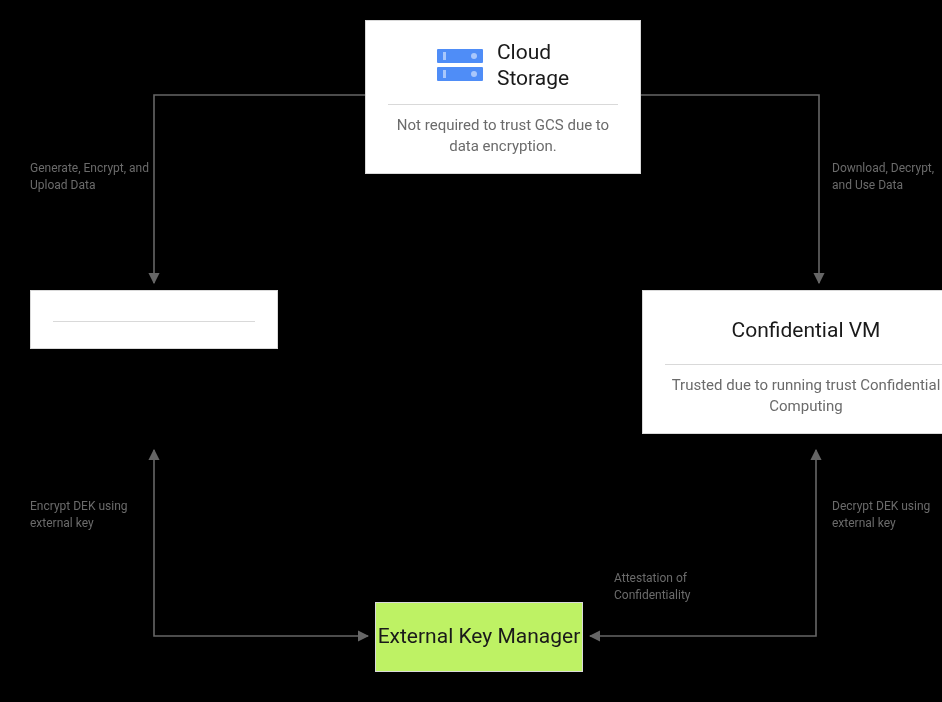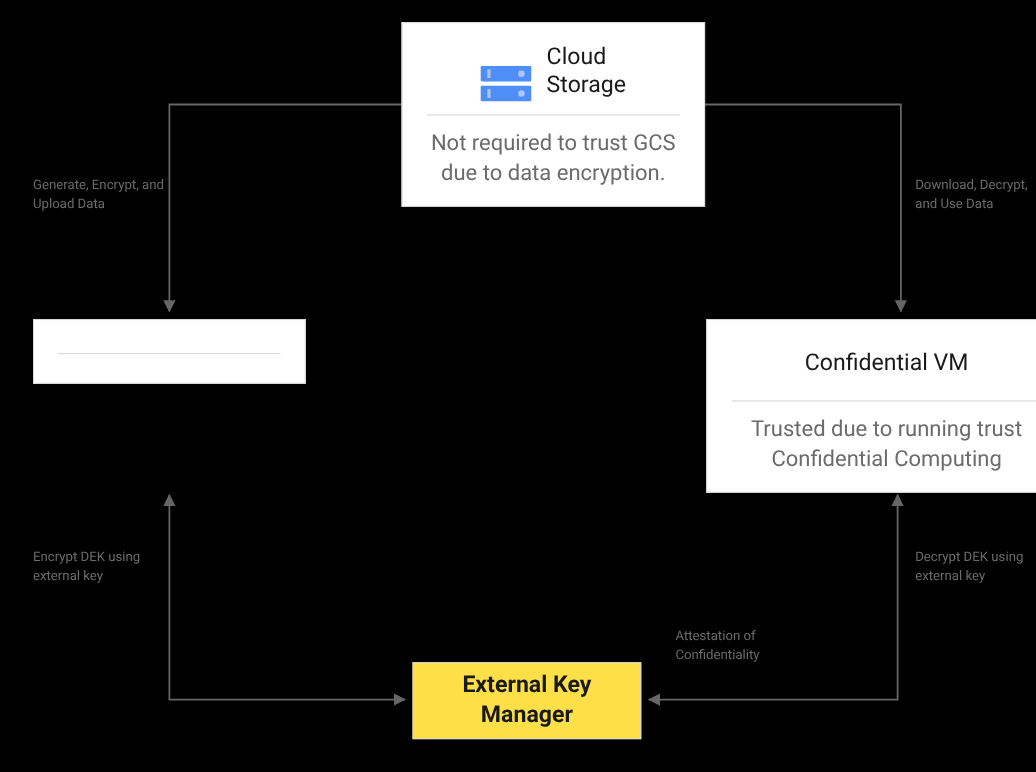--- a/index.html
+++ b/index.html
@@ -27,44 +27,43 @@
     font-size: 21px;
     color: #1a1a1a;
     text-align: center;
     line-height: 1.3;
   }
   .box .divider {
     border-top: 1px solid #d9d9d9;
     margin: 12px 0 10px 0;
   }
   .box .subtitle {
-    font-size: 20px;
+    font-size: 15px;
     color: #6b6b6b;
     text-align: center;
     line-height: 1.4;
   }
   .ekm-box {
     position: absolute;
-    background: #fde047;
+    background: #bef264;
     border: 1px solid #d9d9d9;
     box-sizing: border-box;
     display: flex;
     align-items: center;
     justify-content: center;
     text-align: center;
-    font-weight: bold;
   }
   .ekm-box .title {
     font-size: 21px;
     color: #1a1a1a;
     line-height: 1.3;
   }
   .cloud-header {
     display: flex;
-    align-items: flex-end;
+    align-items: center;
     gap: 14px;
     justify-content: center;
     margin-bottom: 4px;
   }
   .cloud-header .cloud-title {
     font-size: 21px;
     color: #1a1a1a;
     line-height: 1.25;
   }
   .cloud-icon {

